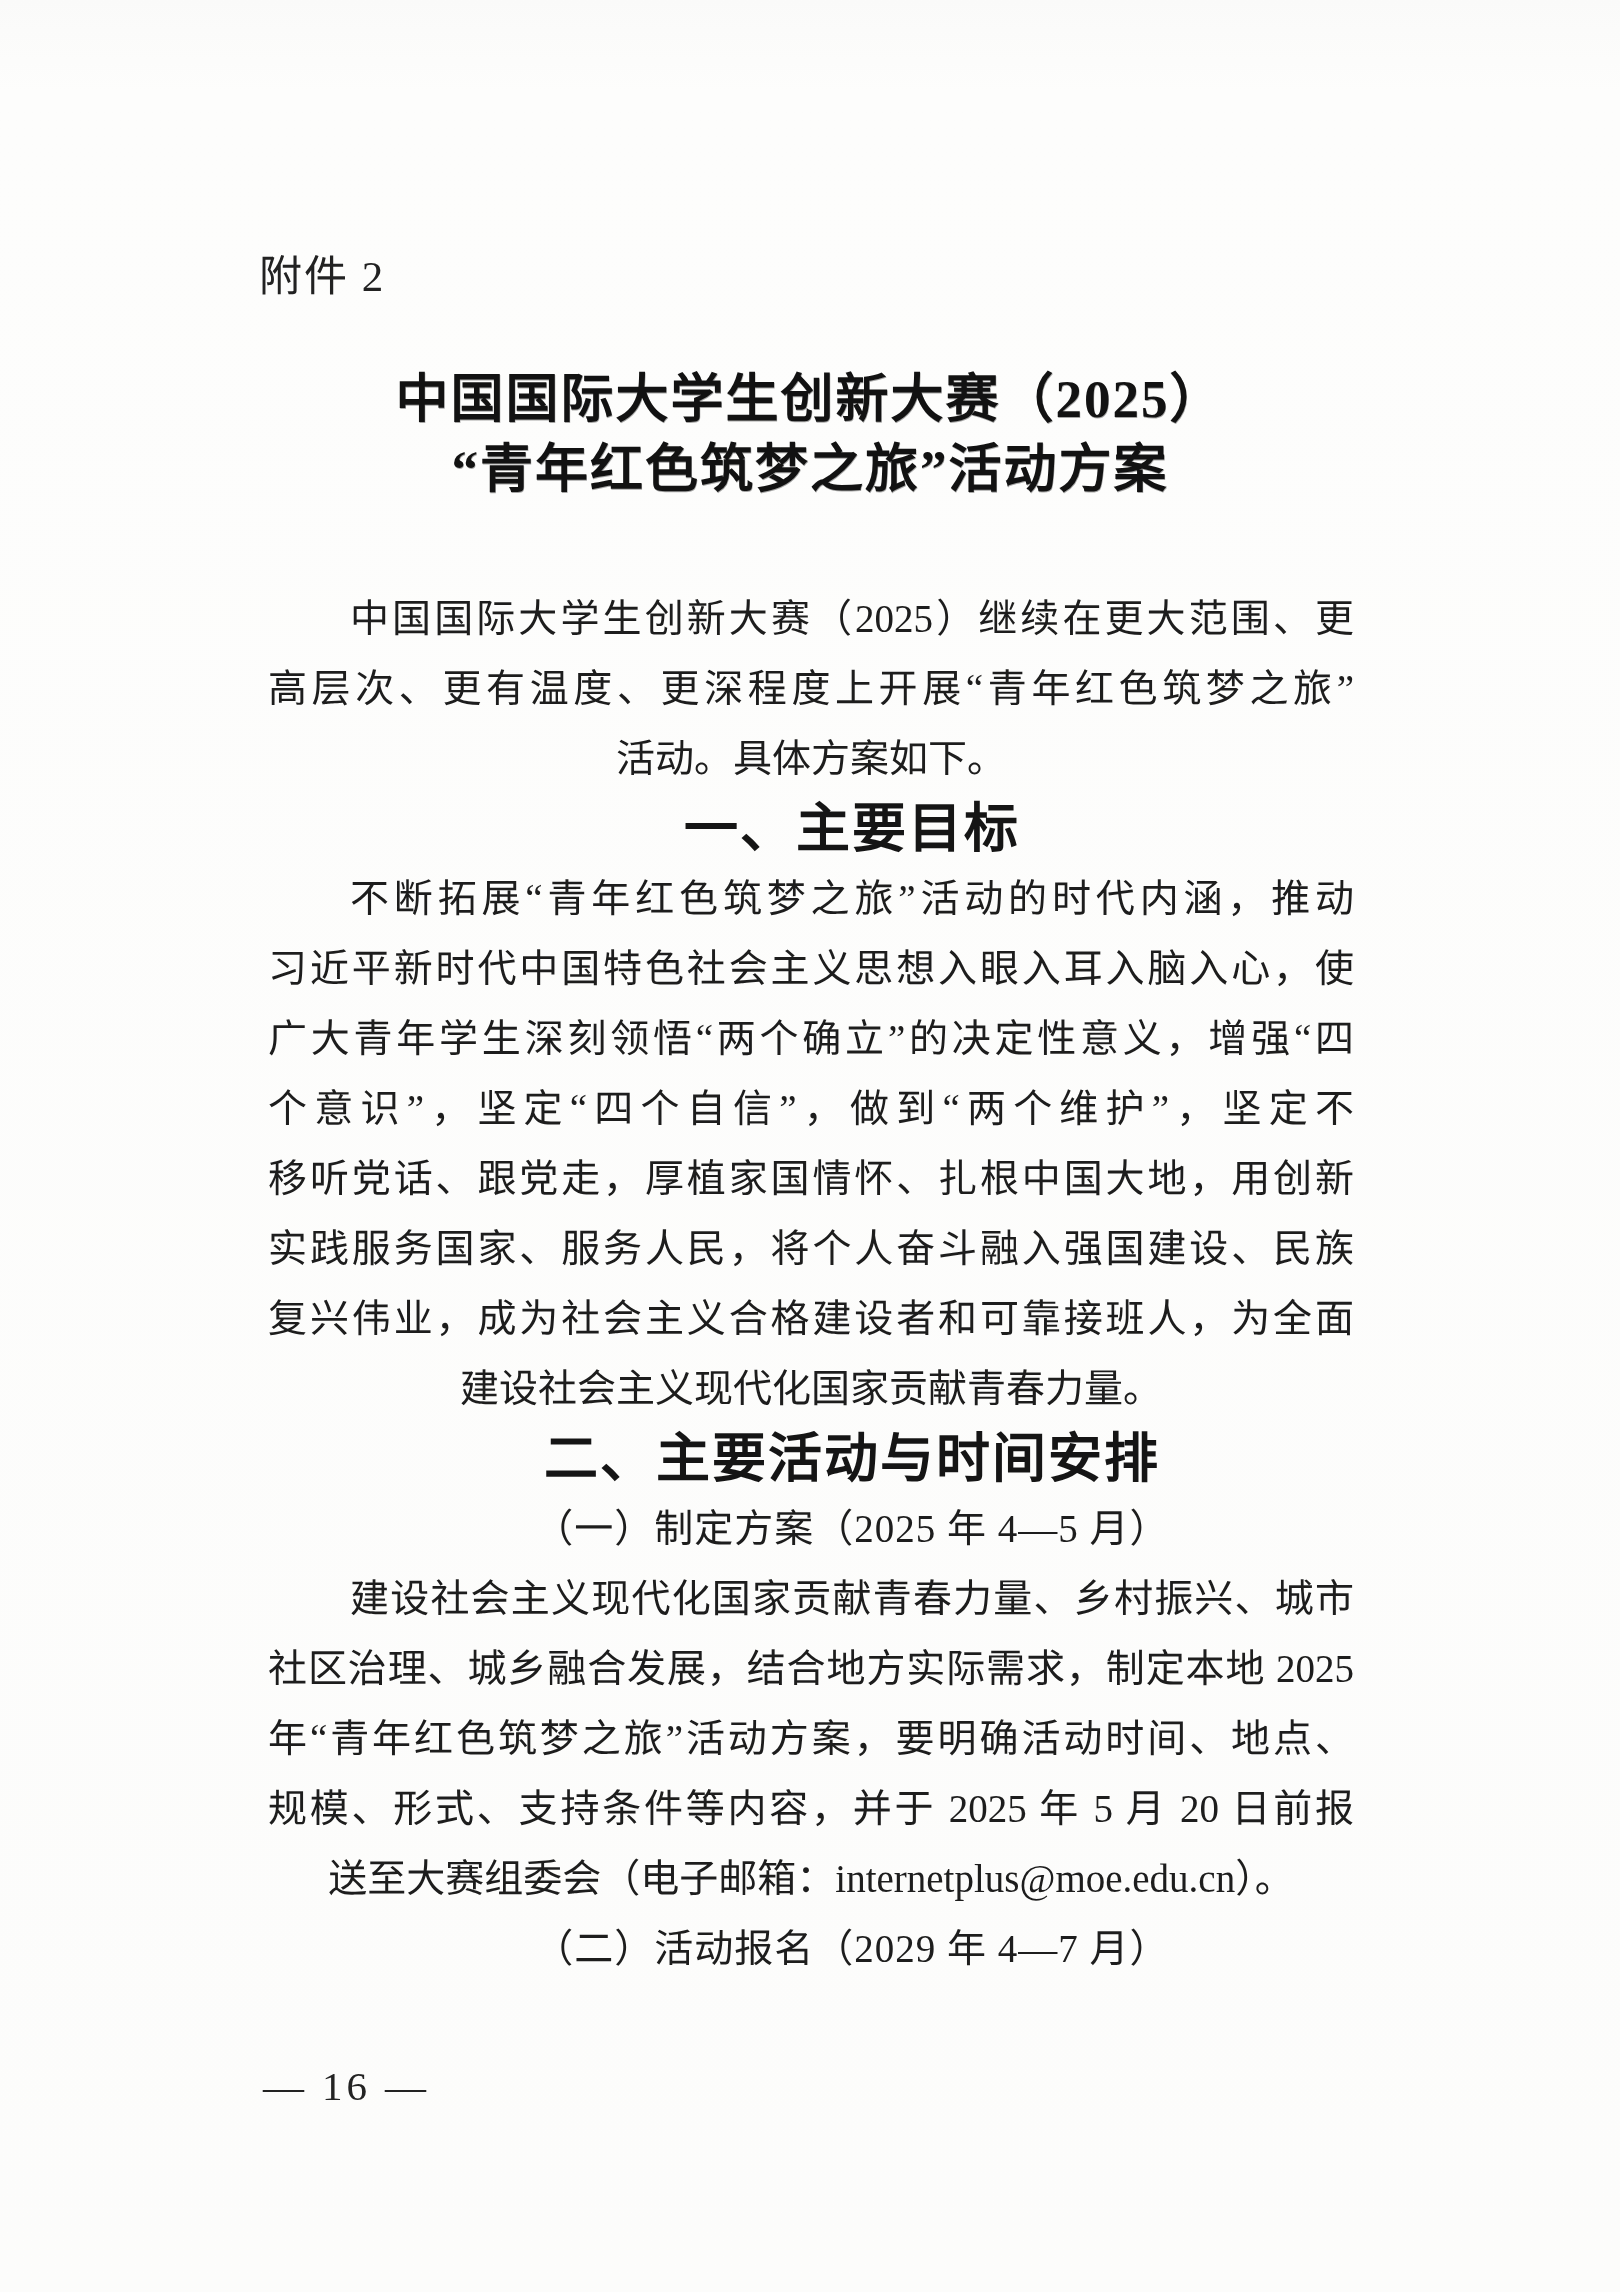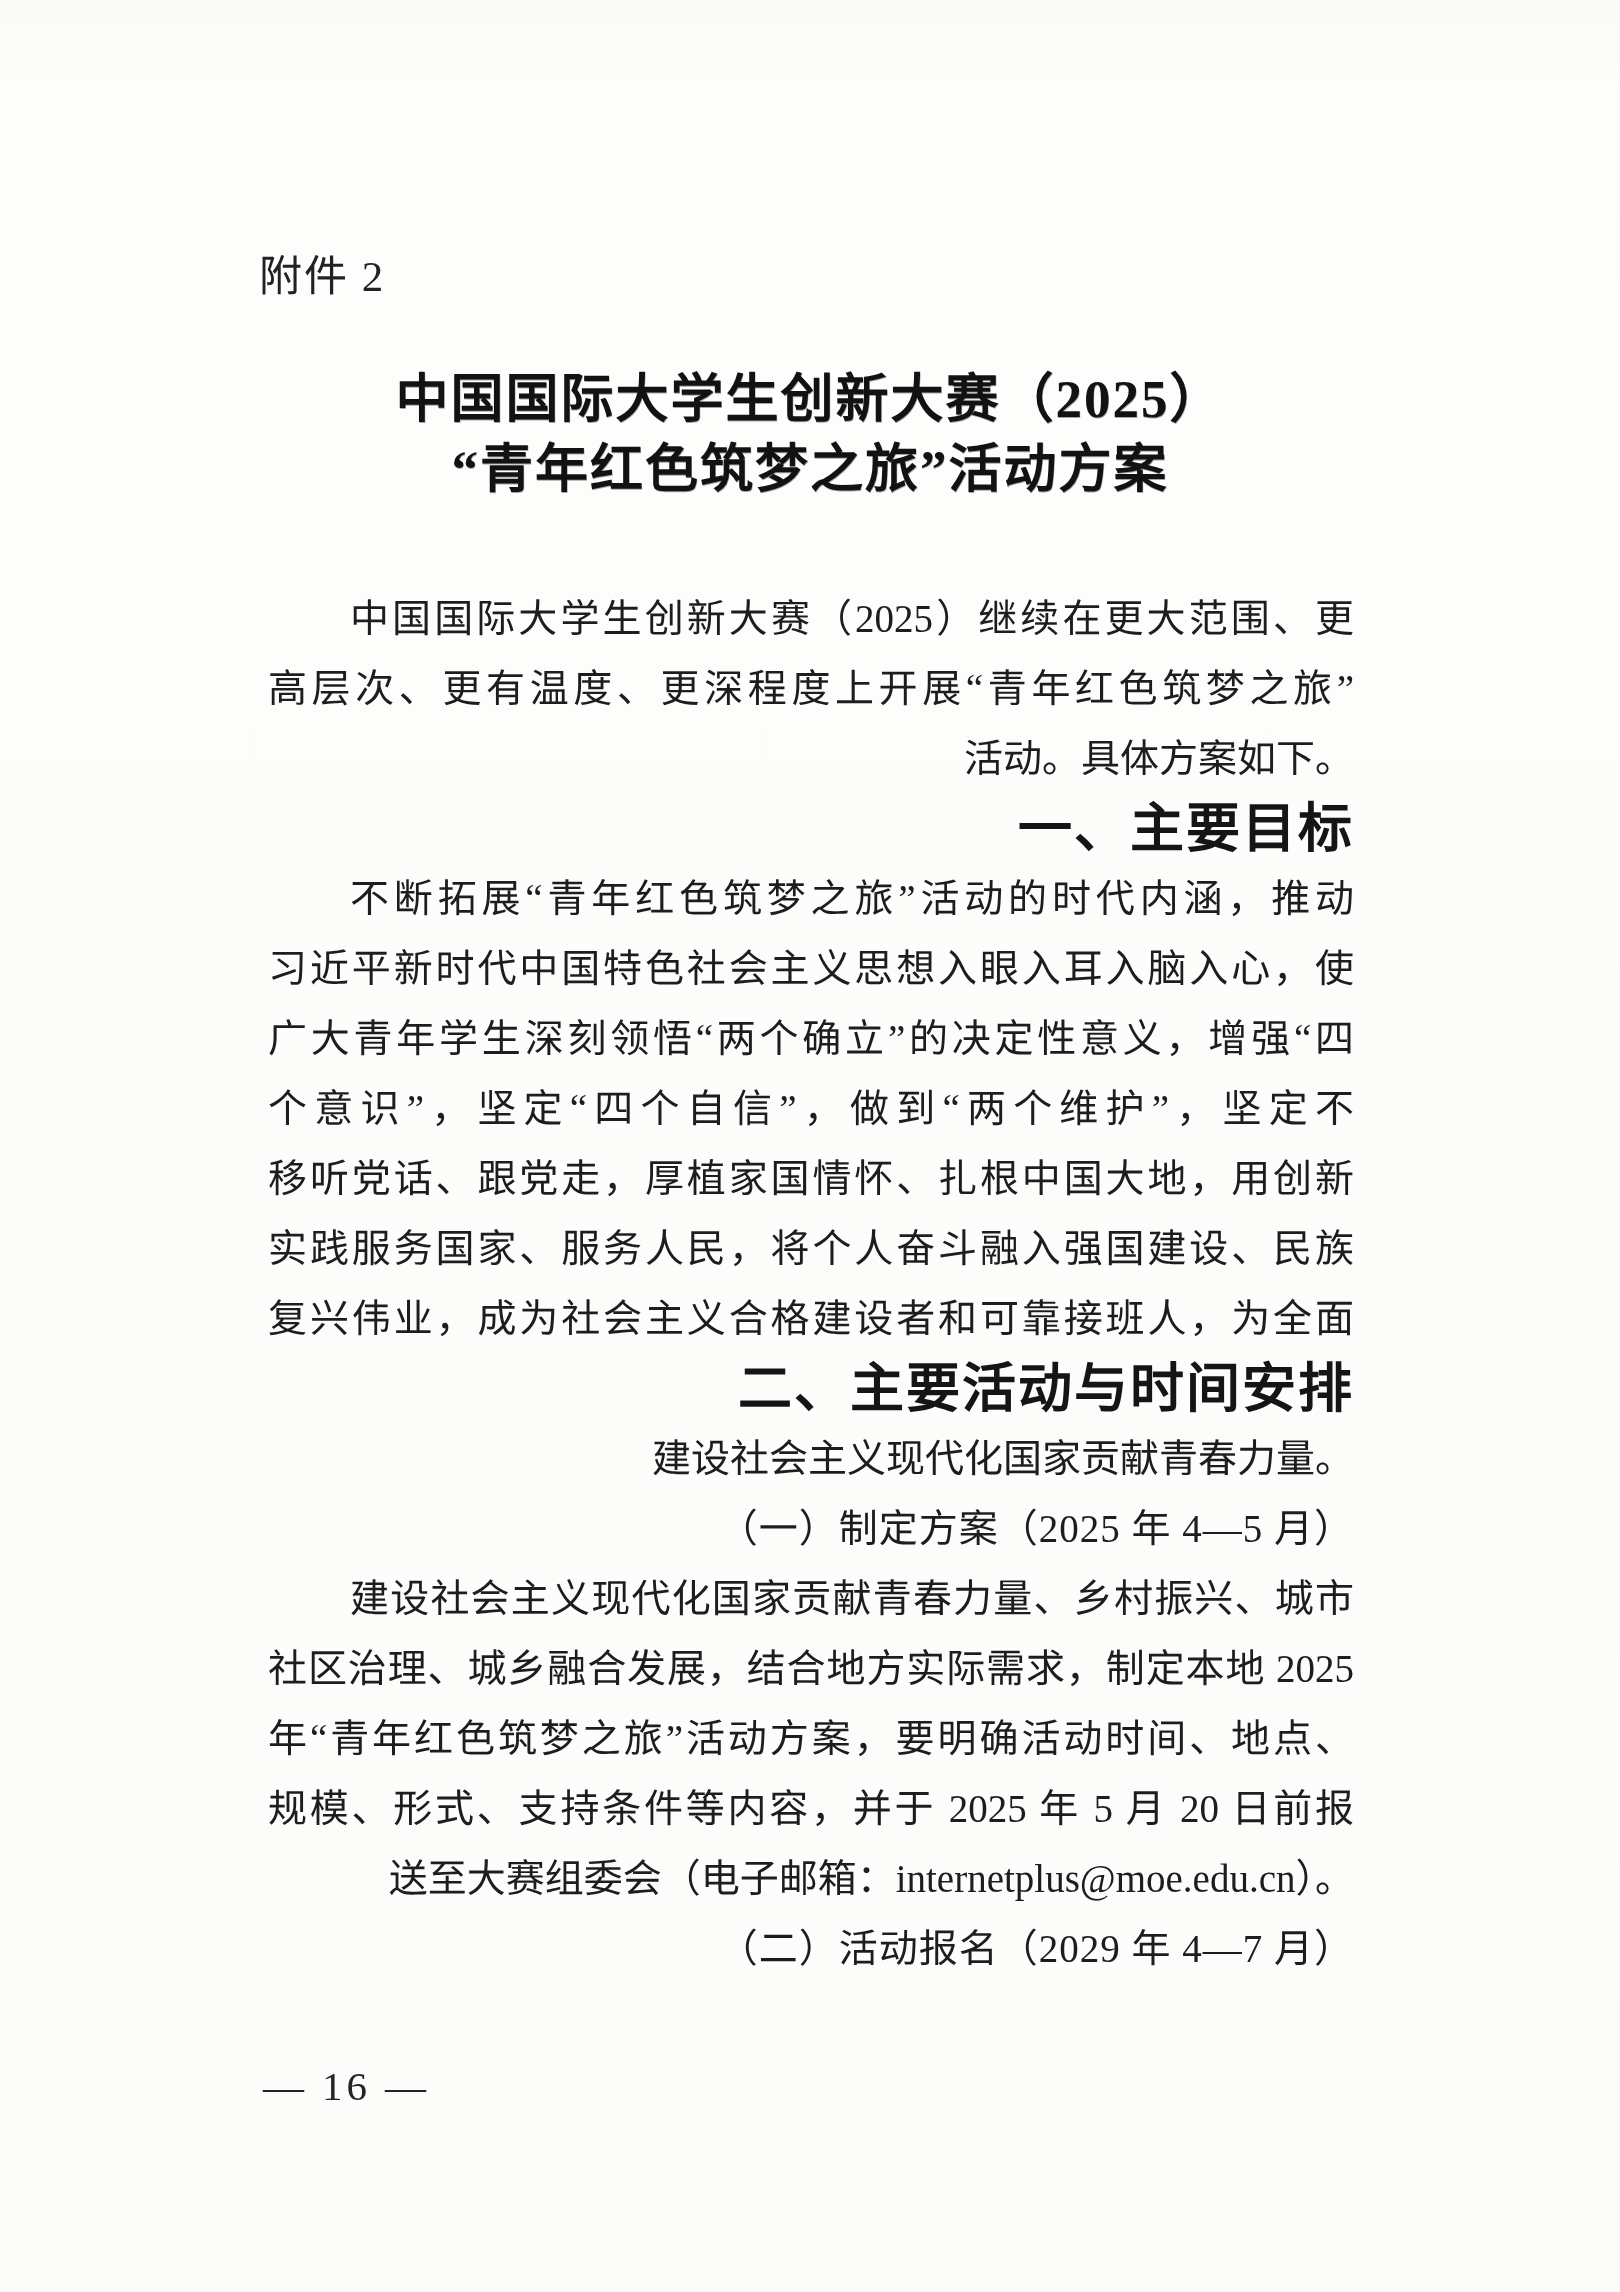--- a/index.html
+++ b/index.html
@@ -43,21 +43,21 @@
     position: absolute;
     left: 268px;
     top: 584px;
     width: 1086px;
   }
   .line {
     height: 70px;
     line-height: 70px;
     font-size: 39px;
     color: #1d1d1d;
-    text-align: right;
+    text-align: center;
   }
   .line.justify-full {
     text-align: justify;
     text-align-last: justify;
     text-justify: inter-character;
   }
   .line.indent {
     padding-left: 82px;
   }
   .line.heading {
@@ -98,22 +98,22 @@
     <div class="line justify-full">高层次、更有温度、更深程度上开展“青年红色筑梦之旅”</div>
     <div class="line">活动。具体方案如下。</div>
     <div class="line indent heading">一、主要目标</div>
     <div class="line indent justify-full">不断拓展“青年红色筑梦之旅”活动的时代内涵，推动</div>
     <div class="line justify-full">习近平新时代中国特色社会主义思想入眼入耳入脑入心，使</div>
     <div class="line justify-full">广大青年学生深刻领悟“两个确立”的决定性意义，增强“四</div>
     <div class="line justify-full">个意识”，坚定“四个自信”，做到“两个维护”，坚定不</div>
     <div class="line justify-full">移听党话、跟党走，厚植家国情怀、扎根中国大地，用创新</div>
     <div class="line justify-full">实践服务国家、服务人民，将个人奋斗融入强国建设、民族</div>
     <div class="line justify-full">复兴伟业，成为社会主义合格建设者和可靠接班人，为全面</div>
+    <div class="line">建设社会主义现代化国家贡献青春力量。</div>
     <div class="line indent heading">二、主要活动与时间安排</div>
-    <div class="line">建设社会主义现代化国家贡献青春力量。</div>
     <div class="line indent sub">（一）制定方案（2025 年 4—5 月）</div>
     <div class="line indent justify-full">建设社会主义现代化国家贡献青春力量、乡村振兴、城市</div>
     <div class="line justify-full">社区治理、城乡融合发展，结合地方实际需求，制定本地 2025</div>
     <div class="line justify-full">年“青年红色筑梦之旅”活动方案，要明确活动时间、地点、</div>
     <div class="line justify-full">规模、形式、支持条件等内容，并于 2025 年 5 月 20 日前报</div>
     <div class="line">送至大赛组委会（电子邮箱：internetplus@moe.edu.cn）。</div>
     <div class="line indent sub">（二）活动报名（2029 年 4—7 月）</div>
   </div>
 
   <div class="page-number">— 16 —</div>

